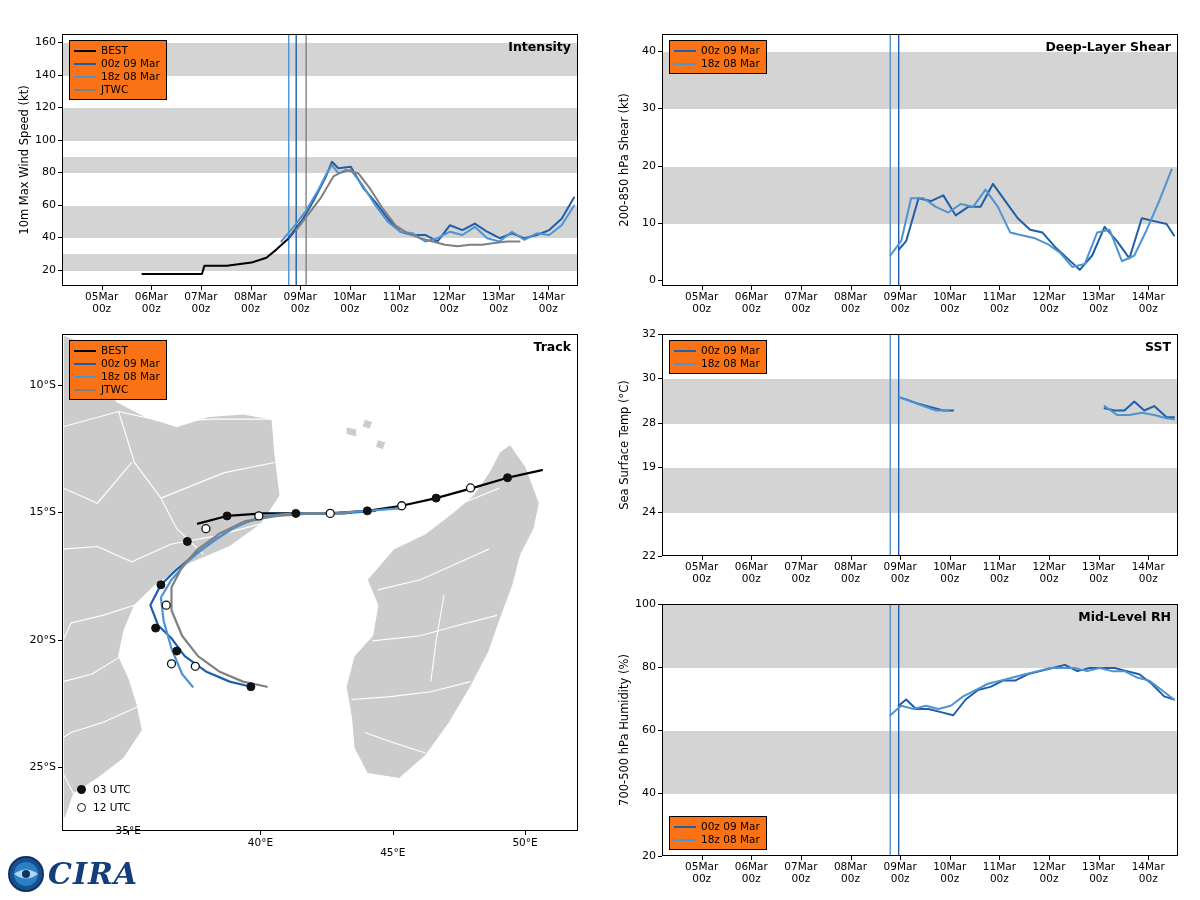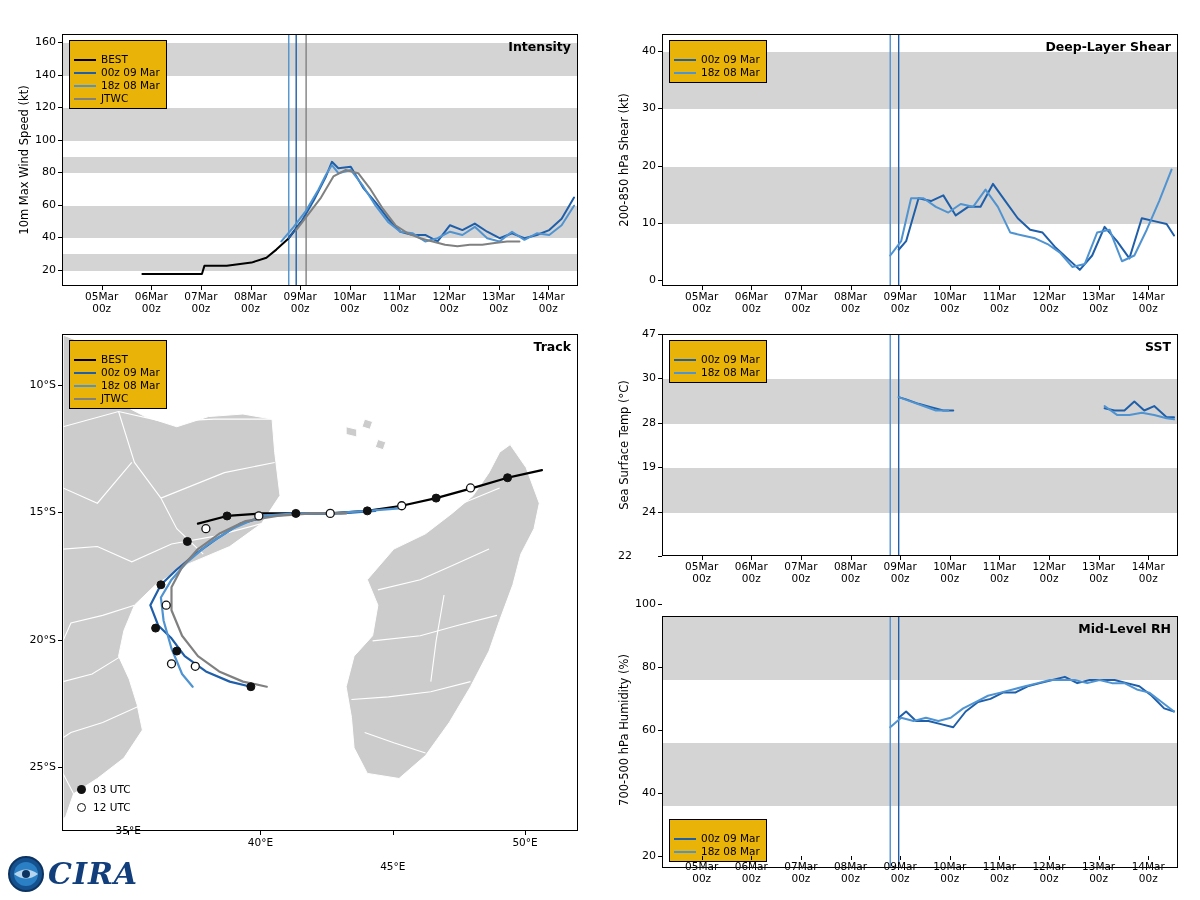--- a/index.html
+++ b/index.html
@@ -11,21 +11,21 @@
   .hdr{position:absolute;top:4px;left:0;width:1200px;height:26px;}
   .hdr-title{position:absolute;left:14px;top:0;font-size:20px;font-weight:bold;letter-spacing:0px;}
   .hdr-right{position:absolute;right:10px;top:0;font-size:20px;font-weight:bold;}
   .panel{position:absolute;box-sizing:border-box;}
   .plotbox{position:absolute;box-sizing:border-box;border:1px solid #000;background:#fff;overflow:hidden;}
   .band{position:absolute;left:0;right:0;background:#d4d4d4;}
   .ptitle{position:absolute;right:6px;top:4px;font-size:12.5px;font-weight:bold;}
   .axlabel{position:absolute;font-size:11.5px;transform-origin:0 0;white-space:nowrap;}
   .ytick{position:absolute;font-size:11px;text-align:right;white-space:nowrap;}
   .xtick{position:absolute;font-size:10.5px;text-align:center;white-space:nowrap;line-height:12px;}
-  .legend{position:absolute;background:#eab308;border:1px solid #000;padding:12px 6px 3px 4px;font-size:10.5px;line-height:13px;}
+  .legend{position:absolute;background:#f97316;border:1px solid #000;padding:3px 6px 3px 4px;font-size:10.5px;line-height:13px;}
   .legend .row{display:flex;align-items:center;height:13px;}
   .legend .swatch{width:22px;height:0;border-top-width:2.4px;border-top-style:solid;margin-right:5px;}
   .tickmark{position:absolute;background:#000;}
   svg{position:absolute;left:0;top:0;overflow:visible;}
   .cira{position:absolute;left:8px;bottom:4px;width:130px;height:44px;}
   .cira-text{position:absolute;left:40px;top:4px;font-size:30px;font-weight:bold;font-style:italic;color:#123f7b;letter-spacing:1px;font-family:"DejaVu Serif","Liberation Serif",serif;}
 </style>
 </head>
 <body>
 
@@ -240,31 +240,31 @@
           <span class="swatch" style="border-top-color: rgb(31, 95, 169);"></span>
           <span>00z 09 Mar</span>
         </div>
         <div class="row">
           <span class="swatch" style="border-top-color: rgb(79, 147, 209);"></span>
           <span>18z 08 Mar</span>
         </div>
       </div>
     </div>
     <div class="axlabel" style="left: 24px; top: 119px; transform: rotate(-90deg) translate(-50%, -50%);">Sea Surface Temp (°C)</div>
-    <div class="ytick" style="left: 10px; width: 30px; top: 223px; text-align: center;">22</div>
+    <div class="ytick" style="left: 26px; width: 30px; top: 223px;">22</div>
     <div class="tickmark" style="left: 58px; top: 230px; width: 4px; height: 1px;"></div>
     <div class="ytick" style="left: 26px; width: 30px; top: 178.6px;">24</div>
     <div class="tickmark" style="left: 58px; top: 185.6px; width: 4px; height: 1px;"></div>
     <div class="ytick" style="left: 26px; width: 30px; top: 134.2px;">19</div>
     <div class="tickmark" style="left: 58px; top: 141.2px; width: 4px; height: 1px;"></div>
     <div class="ytick" style="left: 26px; width: 30px; top: 89.8px;">28</div>
     <div class="tickmark" style="left: 58px; top: 96.8px; width: 4px; height: 1px;"></div>
     <div class="ytick" style="left: 26px; width: 30px; top: 45.4px;">30</div>
     <div class="tickmark" style="left: 58px; top: 52.4px; width: 4px; height: 1px;"></div>
-    <div class="ytick" style="left: 26px; width: 30px; top: 1px;">47</div>
+    <div class="ytick" style="left: 26px; width: 30px; top: 1px;">32</div>
     <div class="tickmark" style="left: 58px; top: 8px; width: 4px; height: 1px;"></div>
     <div class="xtick" style="left: 73.6923px; width: 56px; top: 234px;">
       <div>05Mar</div>
       <div>00z</div>
     </div>
     <div class="tickmark" style="left: 101.692px; top: 230px; width: 1px; height: 4px;"></div>
     <div class="xtick" style="left: 123.308px; width: 56px; top: 234px;">
       <div>06Mar</div>
       <div>00z</div>
     </div>
@@ -305,21 +305,21 @@
     </div>
     <div class="tickmark" style="left: 498.615px; top: 230px; width: 1px; height: 4px;"></div>
     <div class="xtick" style="left: 520.231px; width: 56px; top: 234px;">
       <div>14Mar</div>
       <div>00z</div>
     </div>
     <div class="tickmark" style="left: 548.231px; top: 230px; width: 1px; height: 4px;"></div>
   </div>
 
 <div class="panel" id="p-rh" style="left: 600px; top: 596px; width: 600px; height: 300px;">
-    <div class="plotbox" style="left: 62px; top: 20px; width: 516px; height: 252px; text-align: right;">
+    <div class="plotbox" style="left: 62px; top: 8px; width: 516px; height: 252px; text-align: right;">
       <div class="band" style="top: 126px; height: 63px;"></div>
       <div class="band" style="top: 0px; height: 63px;"></div>
       <svg width="516" height="252">
         <line x1="227.23846153846154" x2="227.23846153846154" y1="0" y2="252" stroke="#4f93d1" stroke-width="1.4"></line>
         <line x1="235.6730769230769" x2="235.6730769230769" y1="0" y2="252" stroke="#1f5fa9" stroke-width="1.4"></line>
         <polyline points="235.6730769230769,100.80000000000001 243.1153846153846,94.5 253.0384615384616,103.94999999999999 265.4423076923078,103.94999999999999 277.84615384615387,107.10000000000002 290.25000000000006,110.25 302.65384615384625,94.5 315.0576923076924,85.05000000000001 327.46153846153857,81.89999999999998 339.86538461538464,75.60000000000002 352.26923076923083,75.60000000000002 364.673076923077,69.30000000000001 377.07692307692315,66.14999999999998 389.48076923076934,63 401.88461538461553,59.85000000000002 414.28846153846166,66.14999999999998 426.69230769230785,63 439.096153846154,63 451.5000000000001,63 463.9038461538463,66.14999999999998 476.30769230769243,69.30000000000001 488.7115384615386,78.75 501.11538461538476,91.35000000000002 511.03846153846166,94.5" fill="none" stroke="#1f5fa9" stroke-width="2" stroke-linejoin="round" stroke-linecap="round"></polyline>
         <polyline points="227.23846153846154,110.25 238.15384615384616,100.80000000000001 250.55769230769232,103.94999999999999 262.9615384615385,100.80000000000001 275.36538461538464,103.94999999999999 287.7692307692308,100.80000000000001 300.17307692307696,91.35000000000002 312.5769230769231,85.05000000000001 324.9807692307693,78.75 337.3846153846155,75.60000000000002 349.78846153846155,72.44999999999999 362.19230769230774,69.30000000000001 374.59615384615387,66.14999999999998 387.00000000000006,63 399.40384615384625,63 411.8076923076924,63 424.21153846153857,66.14999999999998 436.6153846153847,63 449.0192307692309,66.14999999999998 461.423076923077,66.14999999999998 473.82692307692315,72.44999999999999 486.23076923076934,75.60000000000002 498.63461538461553,85.05000000000001 511.03846153846166,94.5" fill="none" stroke="#4f93d1" stroke-width="2" stroke-linejoin="round" stroke-linecap="round"></polyline>
       </svg>
       <div class="ptitle">Mid-Level RH</div>
       <div class="legend" style="left: 6px; bottom: 5px;">
@@ -478,21 +478,21 @@
     <div class="ytick" style="left: 20px; width: 36px; top: 179.41px;">15°S</div>
     <div class="tickmark" style="left: 58px; top: 186.41px; width: 4px; height: 1px;"></div>
     <div class="ytick" style="left: 20px; width: 36px; top: 306.846px;">20°S</div>
     <div class="tickmark" style="left: 58px; top: 313.846px; width: 4px; height: 1px;"></div>
     <div class="ytick" style="left: 20px; width: 36px; top: 434.282px;">25°S</div>
     <div class="tickmark" style="left: 58px; top: 441.282px; width: 4px; height: 1px;"></div>
     <div class="xtick" style="left: 100.154px; width: 56px; top: 498px;">35°E</div>
     <div class="tickmark" style="left: 128.154px; top: 505px; width: 1px; height: 4px;"></div>
     <div class="xtick" style="left: 232.462px; width: 56px; top: 510px;">40°E</div>
     <div class="tickmark" style="left: 260.462px; top: 505px; width: 1px; height: 4px;"></div>
-    <div class="xtick" style="left: 364.769px; width: 56px; top: 534px;">45°E</div>
+    <div class="xtick" style="left: 364.769px; width: 56px; top: 520px;">45°E</div>
     <div class="tickmark" style="left: 392.769px; top: 505px; width: 1px; height: 4px;"></div>
     <div class="xtick" style="left: 497.077px; width: 56px; top: 510px;">50°E</div>
     <div class="tickmark" style="left: 525.077px; top: 505px; width: 1px; height: 4px;"></div>
   </div>
 
 <div class="cira">
   <svg width="130" height="46" viewBox="0 0 130 46">
     <circle cx="18" cy="22" r="17" fill="#15518f" stroke="#0d3461" stroke-width="2"></circle>
     <circle cx="18" cy="22" r="12" fill="#2b7fc4"></circle>
     <path d="M6 22 q12 -9 24 0 q-12 9 -24 0z" fill="#cfe3f5" opacity="0.85"></path>

